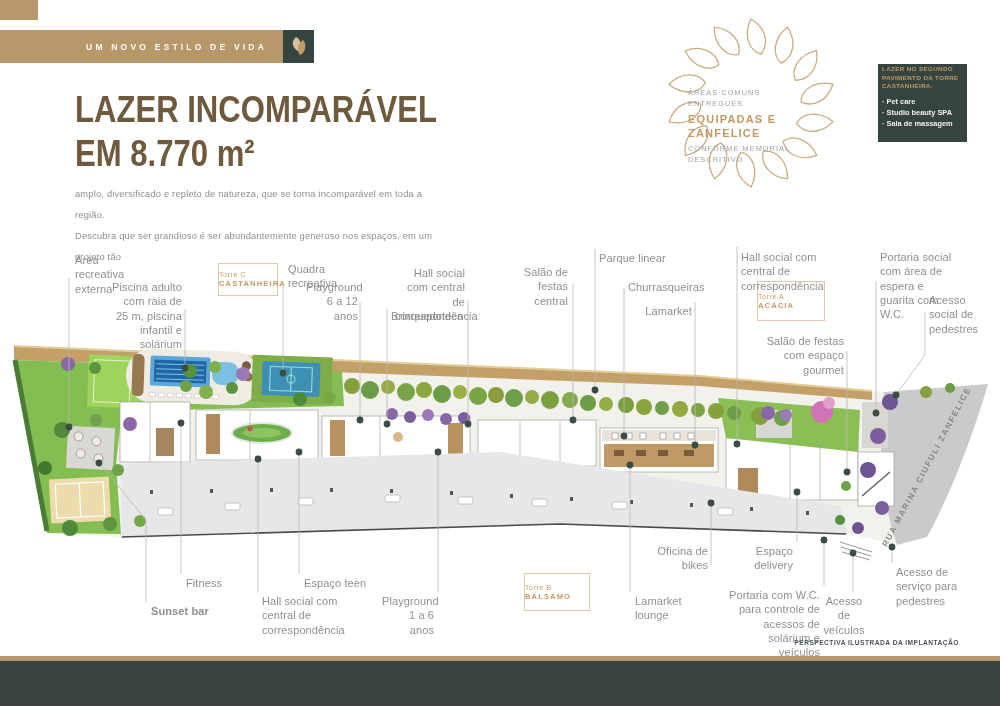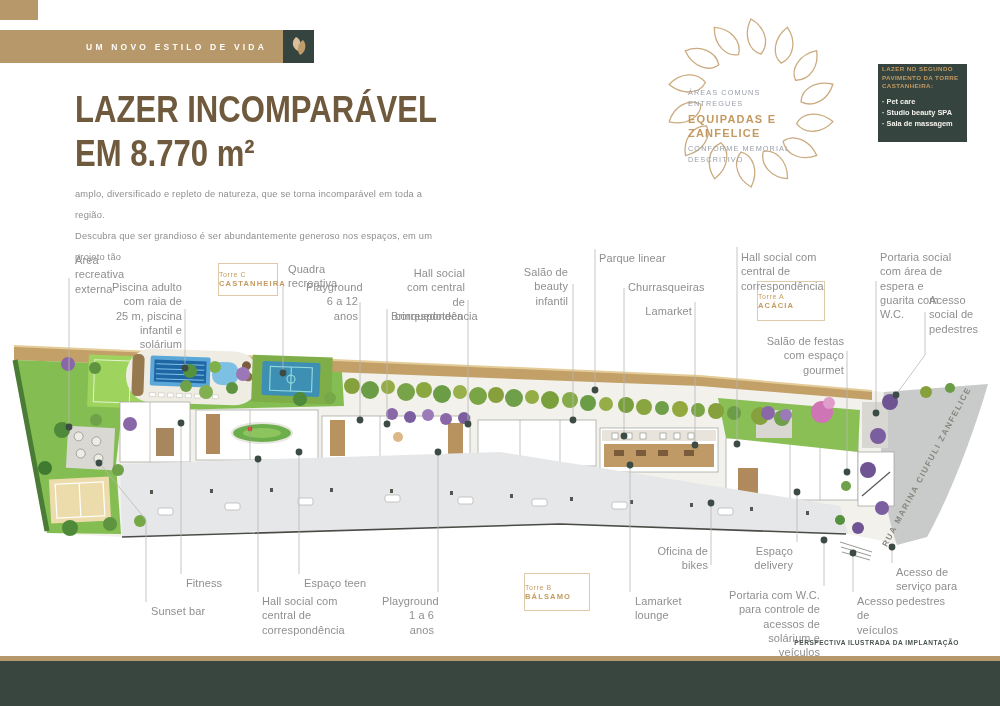--- a/index.html
+++ b/index.html
@@ -403,37 +403,37 @@
     <span class="t1">Torre B</span>
     <span class="t2">BÁLSAMO</span>
   </div>
 
   <div class="callout" style="left:75px;top:253px;width:70px;">Área recreativa externa</div>
   <div class="callout r" style="left:110px;top:280px;width:72px;">Piscina adulto com raia de 25 m, piscina infantil e solárium</div>
   <div class="callout" style="left:288px;top:262px;width:60px;">Quadra recreativa</div>
   <div class="callout r" style="left:306px;top:280px;width:52px;">Playground 6 a 12 anos</div>
   <div class="callout r" style="left:395px;top:266px;width:70px;">Hall social com central de correspondência</div>
   <div class="callout" style="left:391px;top:309px;width:80px;">Brinquedoteca</div>
-  <div class="callout r" style="left:512px;top:265px;width:56px;">Salão de beauty infantil</div>
+  <div class="callout r" style="left:512px;top:265px;width:56px;">Salão de festas central</div>
   <div class="callout" style="left:599px;top:251px;width:80px;">Parque linear</div>
   <div class="callout" style="left:628px;top:280px;width:80px;">Churrasqueiras</div>
   <div class="callout r" style="left:640px;top:304px;width:52px;">Lamarket</div>
   <div class="callout" style="left:741px;top:250px;width:96px;">Hall social com central de correspondência</div>
   <div class="callout r" style="left:762px;top:334px;width:82px;">Salão de festas com espaço gourmet</div>
   <div class="callout" style="left:880px;top:250px;width:80px;">Portaria social com área de espera e guarita com W.C.</div>
   <div class="callout" style="left:929px;top:293px;width:62px;">Acesso social de pedestres</div>
   <div class="callout" style="left:186px;top:576px;width:50px;">Fitness</div>
-  <div class="callout" style="left:151px;top:604px;width:60px;">Sunset bar</div>
+  <div class="callout" style="left:151px;top:604px;width:60px;font-weight:bold;">Sunset bar</div>
   <div class="callout" style="left:304px;top:576px;width:70px;">Espaço teen</div>
   <div class="callout" style="left:262px;top:594px;width:104px;">Hall social com central de correspondência</div>
   <div class="callout r" style="left:382px;top:594px;width:52px;">Playground 1 a 6 anos</div>
   <div class="callout" style="left:635px;top:594px;width:50px;">Lamarket lounge</div>
   <div class="callout r" style="left:656px;top:544px;width:52px;">Oficina de bikes</div>
   <div class="callout r" style="left:743px;top:544px;width:50px;">Espaço delivery</div>
   <div class="callout r" style="left:728px;top:588px;width:92px;">Portaria com W.C. para controle de acessos de solárium e veículos</div>
   <div class="callout" style="left:896px;top:565px;width:72px;">Acesso de serviço para pedestres</div>
-  <div class="callout" style="left:857px;top:594px;width:46px;">Acesso de veículos</div>
+  <div class="callout" style="left:821px;top:594px;width:46px;text-align:center;">Acesso de veículos</div>
 
   <div class="abs caption">PERSPECTIVA ILUSTRADA DA IMPLANTAÇÃO</div>
   <div class="abs footer-gold"></div>
   <div class="abs footer-dark"></div>
 
 </div>
 
 </body></html>

